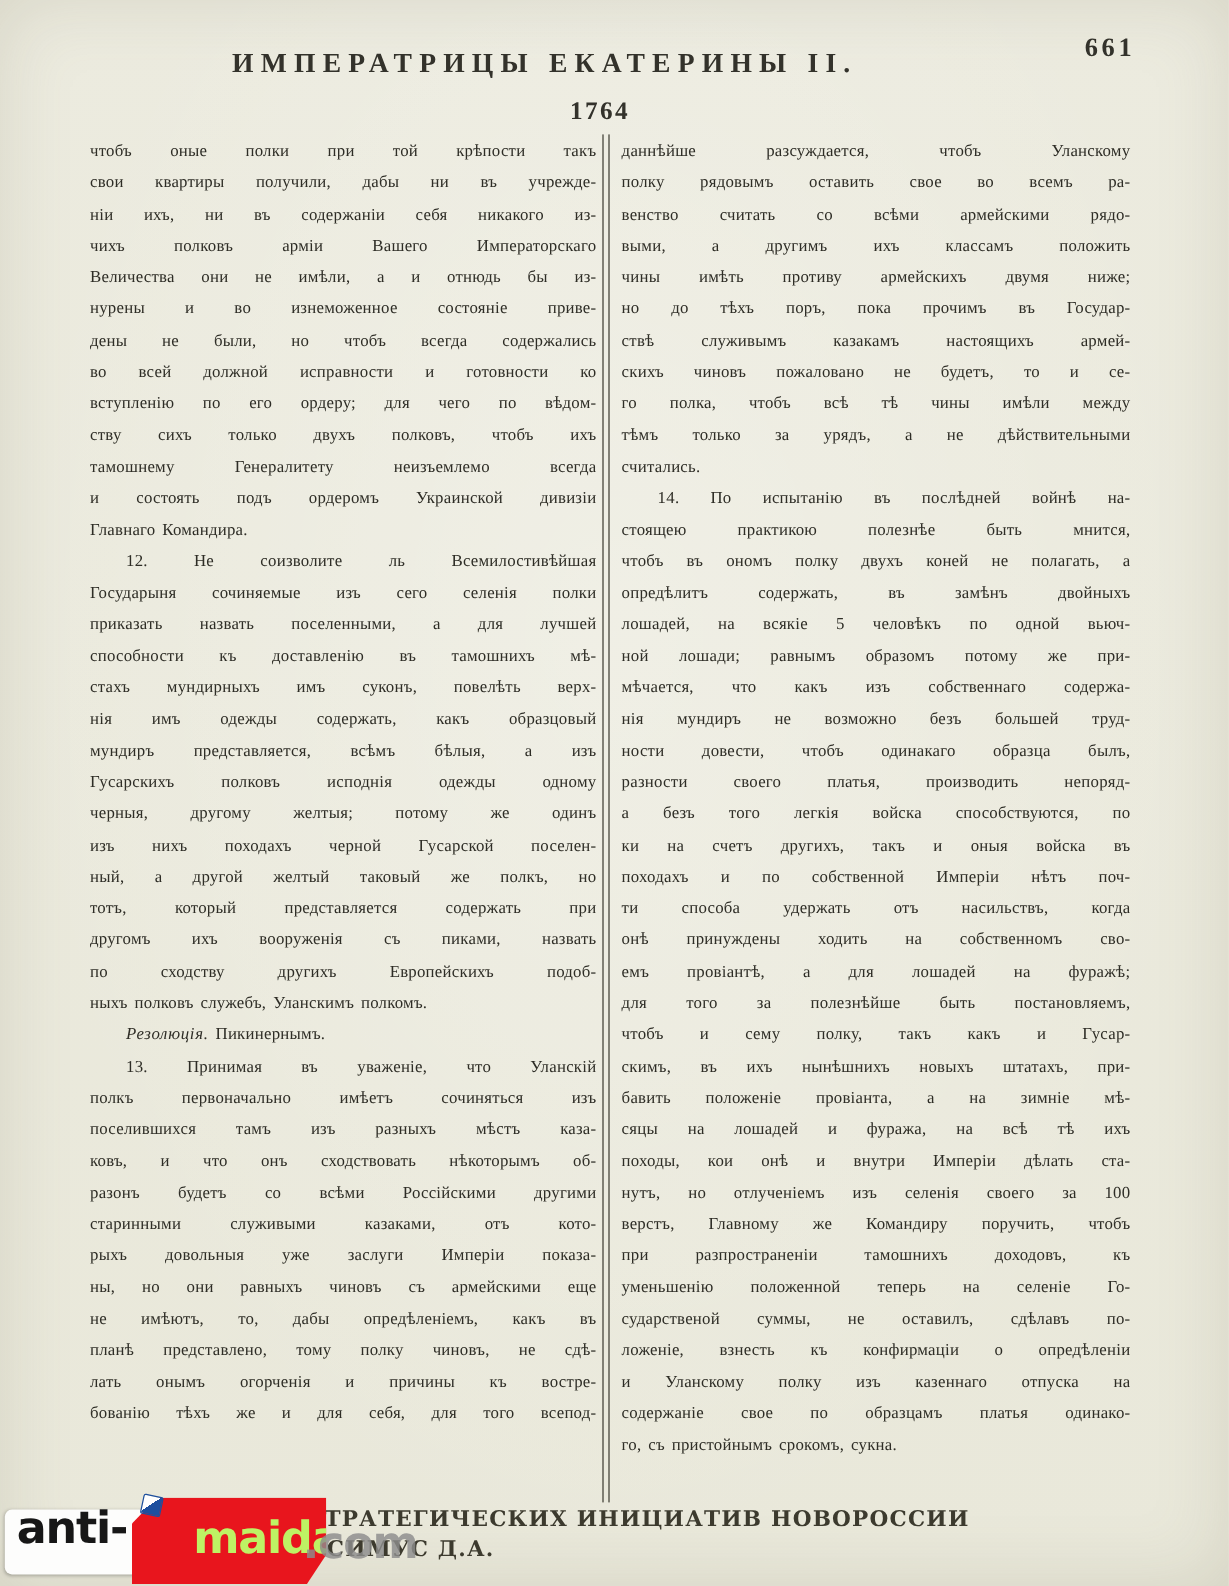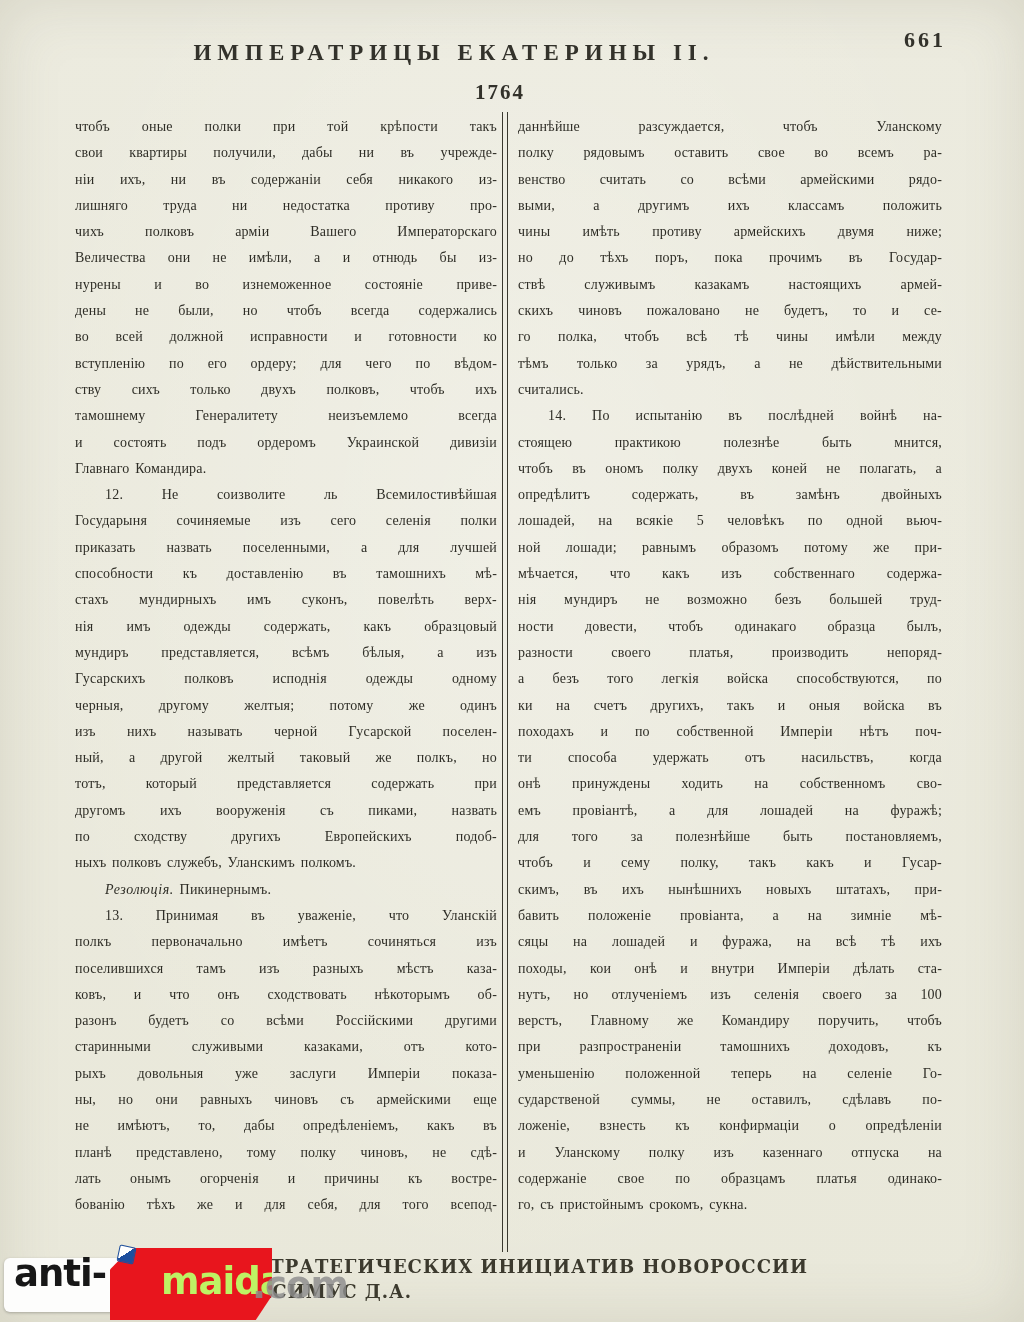--- a/index.html
+++ b/index.html
@@ -95,41 +95,40 @@
 <div class="page">
 
   <div class="hdr-title">ИМПЕРАТРИЦЫ ЕКАТЕРИНЫ II.</div>
   <div class="hdr-page">661</div>
   <div class="hdr-year">1764</div>
 
   <div class="col col-left" id="col-left">
       <div class="line">чтобъ оные полки при той крѣпости такъ</div>
       <div class="line">свои квартиры получили, дабы ни въ учрежде-</div>
       <div class="line">ніи ихъ, ни въ содержаніи себя никакого из-</div>
-      <div class="line">лишняго труда ни недостатка противу про-</div>
       <div class="line">чихъ полковъ арміи Вашего Императорскаго</div>
       <div class="line">Величества они не имѣли, а и отнюдь бы из-</div>
       <div class="line">нурены и во изнеможенное состояніе приве-</div>
       <div class="line">дены не были, но чтобъ всегда содержались</div>
       <div class="line">во всей должной исправности и готовности ко</div>
       <div class="line">вступленію по его ордеру; для чего по вѣдом-</div>
       <div class="line">ству сихъ только двухъ полковъ, чтобъ ихъ</div>
       <div class="line">тамошнему Генералитету неизъемлемо всегда</div>
       <div class="line">и состоять подъ ордеромъ Украинской дивизіи</div>
       <div class="line endline">Главнаго Командира.</div>
       <div class="line indent">12. Не соизволите ль Всемилостивѣйшая</div>
       <div class="line">Государыня сочиняемые изъ сего селенія полки</div>
       <div class="line">приказать назвать поселенными, а для лучшей</div>
       <div class="line">способности къ доставленію въ тамошнихъ мѣ-</div>
       <div class="line">стахъ мундирныхъ имъ суконъ, повелѣть верх-</div>
       <div class="line">нія имъ одежды содержать, какъ образцовый</div>
       <div class="line">мундиръ представляется, всѣмъ бѣлыя, а изъ</div>
       <div class="line">Гусарскихъ полковъ исподнія одежды одному</div>
       <div class="line">черныя, другому желтыя; потому же одинъ</div>
-      <div class="line">изъ нихъ называть черной Гусарской поселен-</div>
+      <div class="line">изъ нихъ походахъ черной Гусарской поселен-</div>
       <div class="line">ный, а другой желтый таковый же полкъ, но</div>
       <div class="line">тотъ, который представляется содержать при</div>
       <div class="line">другомъ ихъ вооруженія съ пиками, назвать</div>
       <div class="line">по сходству другихъ Европейскихъ подоб-</div>
       <div class="line endline">ныхъ полковъ служебъ, Уланскимъ полкомъ.</div>
       <div class="line indent endline"><i>Резолюція.</i> Пикинернымъ.</div>
       <div class="line indent">13. Принимая въ уваженіе, что Уланскій</div>
       <div class="line">полкъ первоначально имѣетъ сочиняться изъ</div>
       <div class="line">поселившихся тамъ изъ разныхъ мѣстъ каза-</div>
       <div class="line">ковъ, и что онъ сходствовать нѣкоторымъ об-</div>

